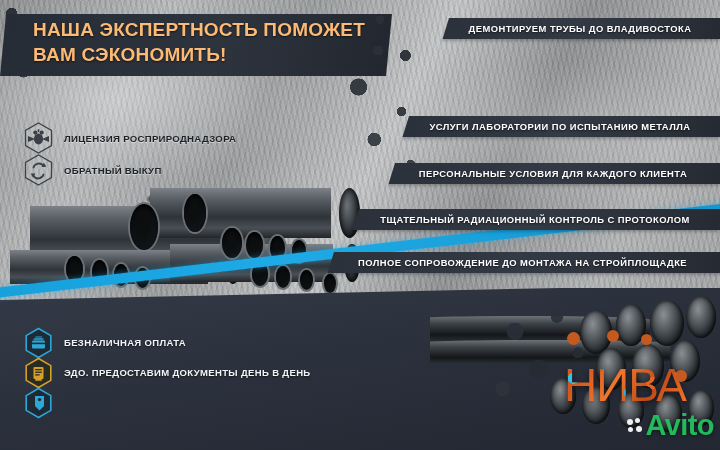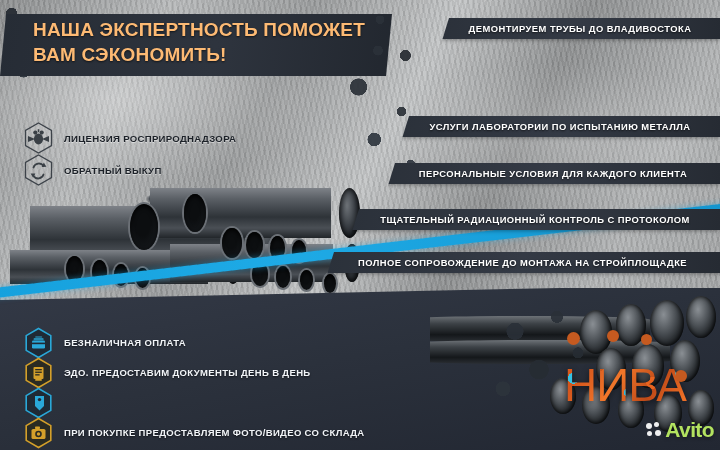--- a/index.html
+++ b/index.html
@@ -186,21 +186,21 @@
     filter:drop-shadow(0 2px 3px rgba(0,0,0,.55));
     margin-top:27px;
   }
   .logo-dots{ position:absolute; left:549px; top:330px; width:152px; height:56px; pointer-events:none; }
   .logo-dots i{ position:absolute; border-radius:50%; background:#c55a20; }
 
   
   .avito{
     position:absolute; right:6px; bottom:8px;
     display:flex; align-items:center; gap:4px;
-    color:#bef264; font-size:21px; font-weight:bold; letter-spacing:-.6px;
+    color:#22c55e; font-size:29px; font-weight:bold; letter-spacing:-.6px;
     opacity:.93; text-shadow:0 1px 4px rgba(0,0,0,.55);
   }
   .avito .dots{ position:relative; width:15px; height:16px; flex:none; }
   .avito .dots b{ position:absolute; border-radius:50%; background:#fff; }
 </style>
 </head>
 <body>
 
 <div id="stage">
 
@@ -351,34 +351,20 @@
       <svg width="29" height="32" viewBox="0 0 29 32">
         <polygon points="14.5,1.5 26.8,8.6 26.8,23.4 14.5,30.5 2.2,23.4 2.2,8.6" fill="#1f2a35" stroke="#2aa8d8" stroke-width="1.6"></polygon>
         <g fill="#2aa8d8">
           <path d="M11 9 L20 9 L20 19 L15.5 23.5 L11 19 Z"></path>
         </g>
         <circle cx="15.5" cy="12.6" r="1.7" fill="#1f2a35"></circle>
       </svg>
     </span>
   </div>
 
-  <div class="bl-row" style="left:24px; top:417px;">
-    <span class="hexfill">
-      <svg width="29" height="32" viewBox="0 0 29 32">
-        <polygon points="14.5,1.5 26.8,8.6 26.8,23.4 14.5,30.5 2.2,23.4 2.2,8.6" fill="#2a2b22" stroke="#d4a02a" stroke-width="1.6"></polygon>
-        <g fill="#d4a02a">
-          <rect x="7.5" y="12" width="14" height="10" rx="1.6"></rect>
-          <rect x="11" y="9.5" width="5" height="2.6" rx=".8"></rect>
-        </g>
-        <circle cx="14.5" cy="17" r="3.3" fill="#2a2b22"></circle>
-        <circle cx="14.5" cy="17" r="1.7" fill="#d4a02a"></circle>
-      </svg>
-    </span>
-    <span class="bl-label">ПРИ ПОКУПКЕ ПРЕДОСТАВЛЯЕМ ФОТО/ВИДЕО СО СКЛАДА</span>
-  </div>
 
   <div class="logo">НИВА</div>
   <div class="logo-dots">
     <i style="left:18px;top:2px;width:13px;height:13px;"></i>
     <i style="left:58px;top:0px;width:12px;height:12px;"></i>
     <i style="left:92px;top:4px;width:11px;height:11px;"></i>
     <i style="left:126px;top:40px;width:12px;height:12px;"></i>
   </div>
 
   <div class="avito">

